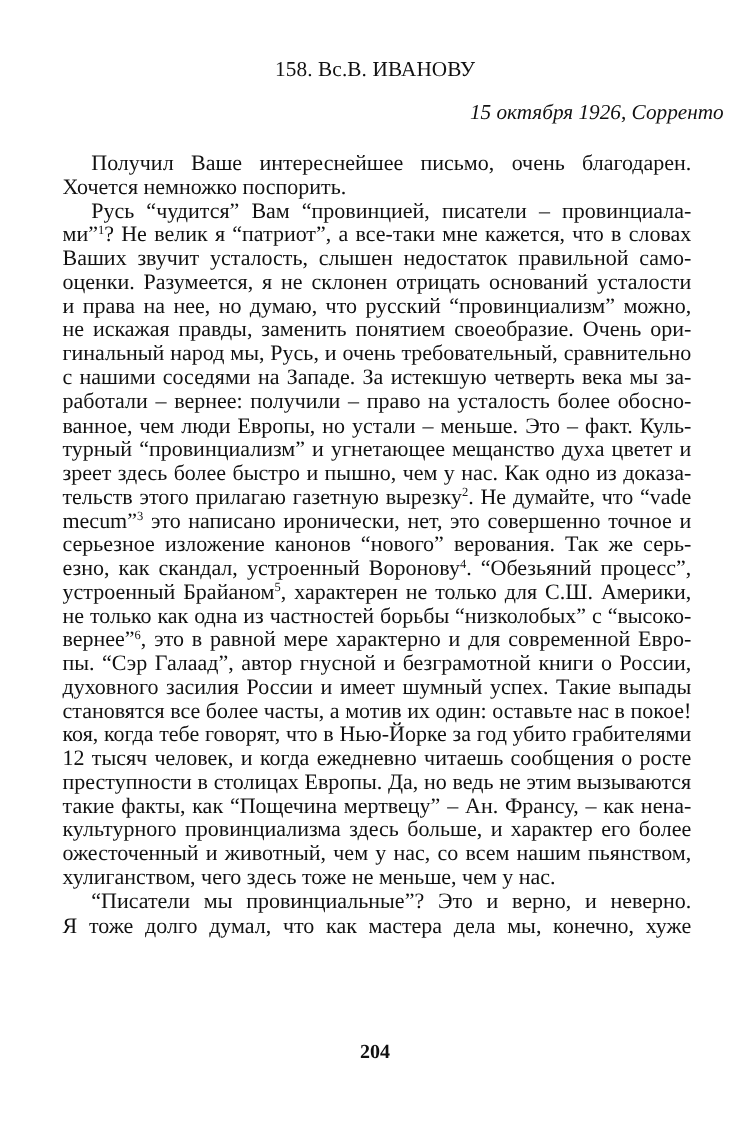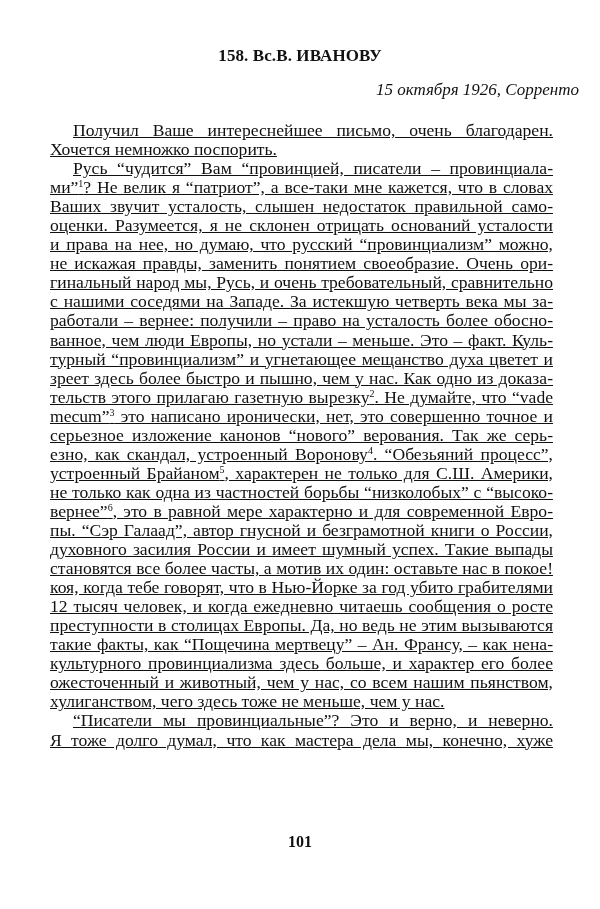--- a/index.html
+++ b/index.html
@@ -18,21 +18,21 @@
   .page {
     position: absolute;
     left: 0; top: 0;
     width: 600px; height: 909px;
   }
   .heading {
     position: absolute;
     left: 0; width: 600px;
     top: 46px;
     text-align: center;
-    font-weight: bold;
+    font-weight: normal;
     font-size: 17px;
     line-height: 20px;
     letter-spacing: 0.1px;
   }
   .dateline {
     position: absolute;
     left: 0; width: 579px;
     top: 80px;
     text-align: right;
     font-style: italic;
@@ -47,21 +47,20 @@
     font-size: 17.6px;
     line-height: 19.05px;
   }
   .line {
     display: block;
     text-align: justify;
     text-align-last: justify;
     white-space: nowrap;
     height: 19.05px;
     overflow: visible;
-    text-decoration: underline;
   }
   .line.indent { padding-left: 23px; }
   .line.last { text-align-last: left; }
   .line span { white-space: normal; }
   .line-inner {
     display: block;
     text-align: justify;
     text-align-last: justify;
     white-space: normal;
   }
@@ -183,14 +182,14 @@
         <span class="line-inner"><span>хулиганством, чего здесь тоже не меньше, чем у нас.</span></span>
       </div>
       <div class="line indent">
         <span class="line-inner"><span>“Писатели мы провинциальные”? Это и верно, и неверно.</span></span>
       </div>
       <div class="line">
         <span class="line-inner"><span>Я тоже долго думал, что как мастера дела мы, конечно, хуже</span></span>
       </div>
     </div>
 
-  <div class="page-number">101</div>
+  <div class="page-number">204</div>
 </div>
 
 </body></html>

